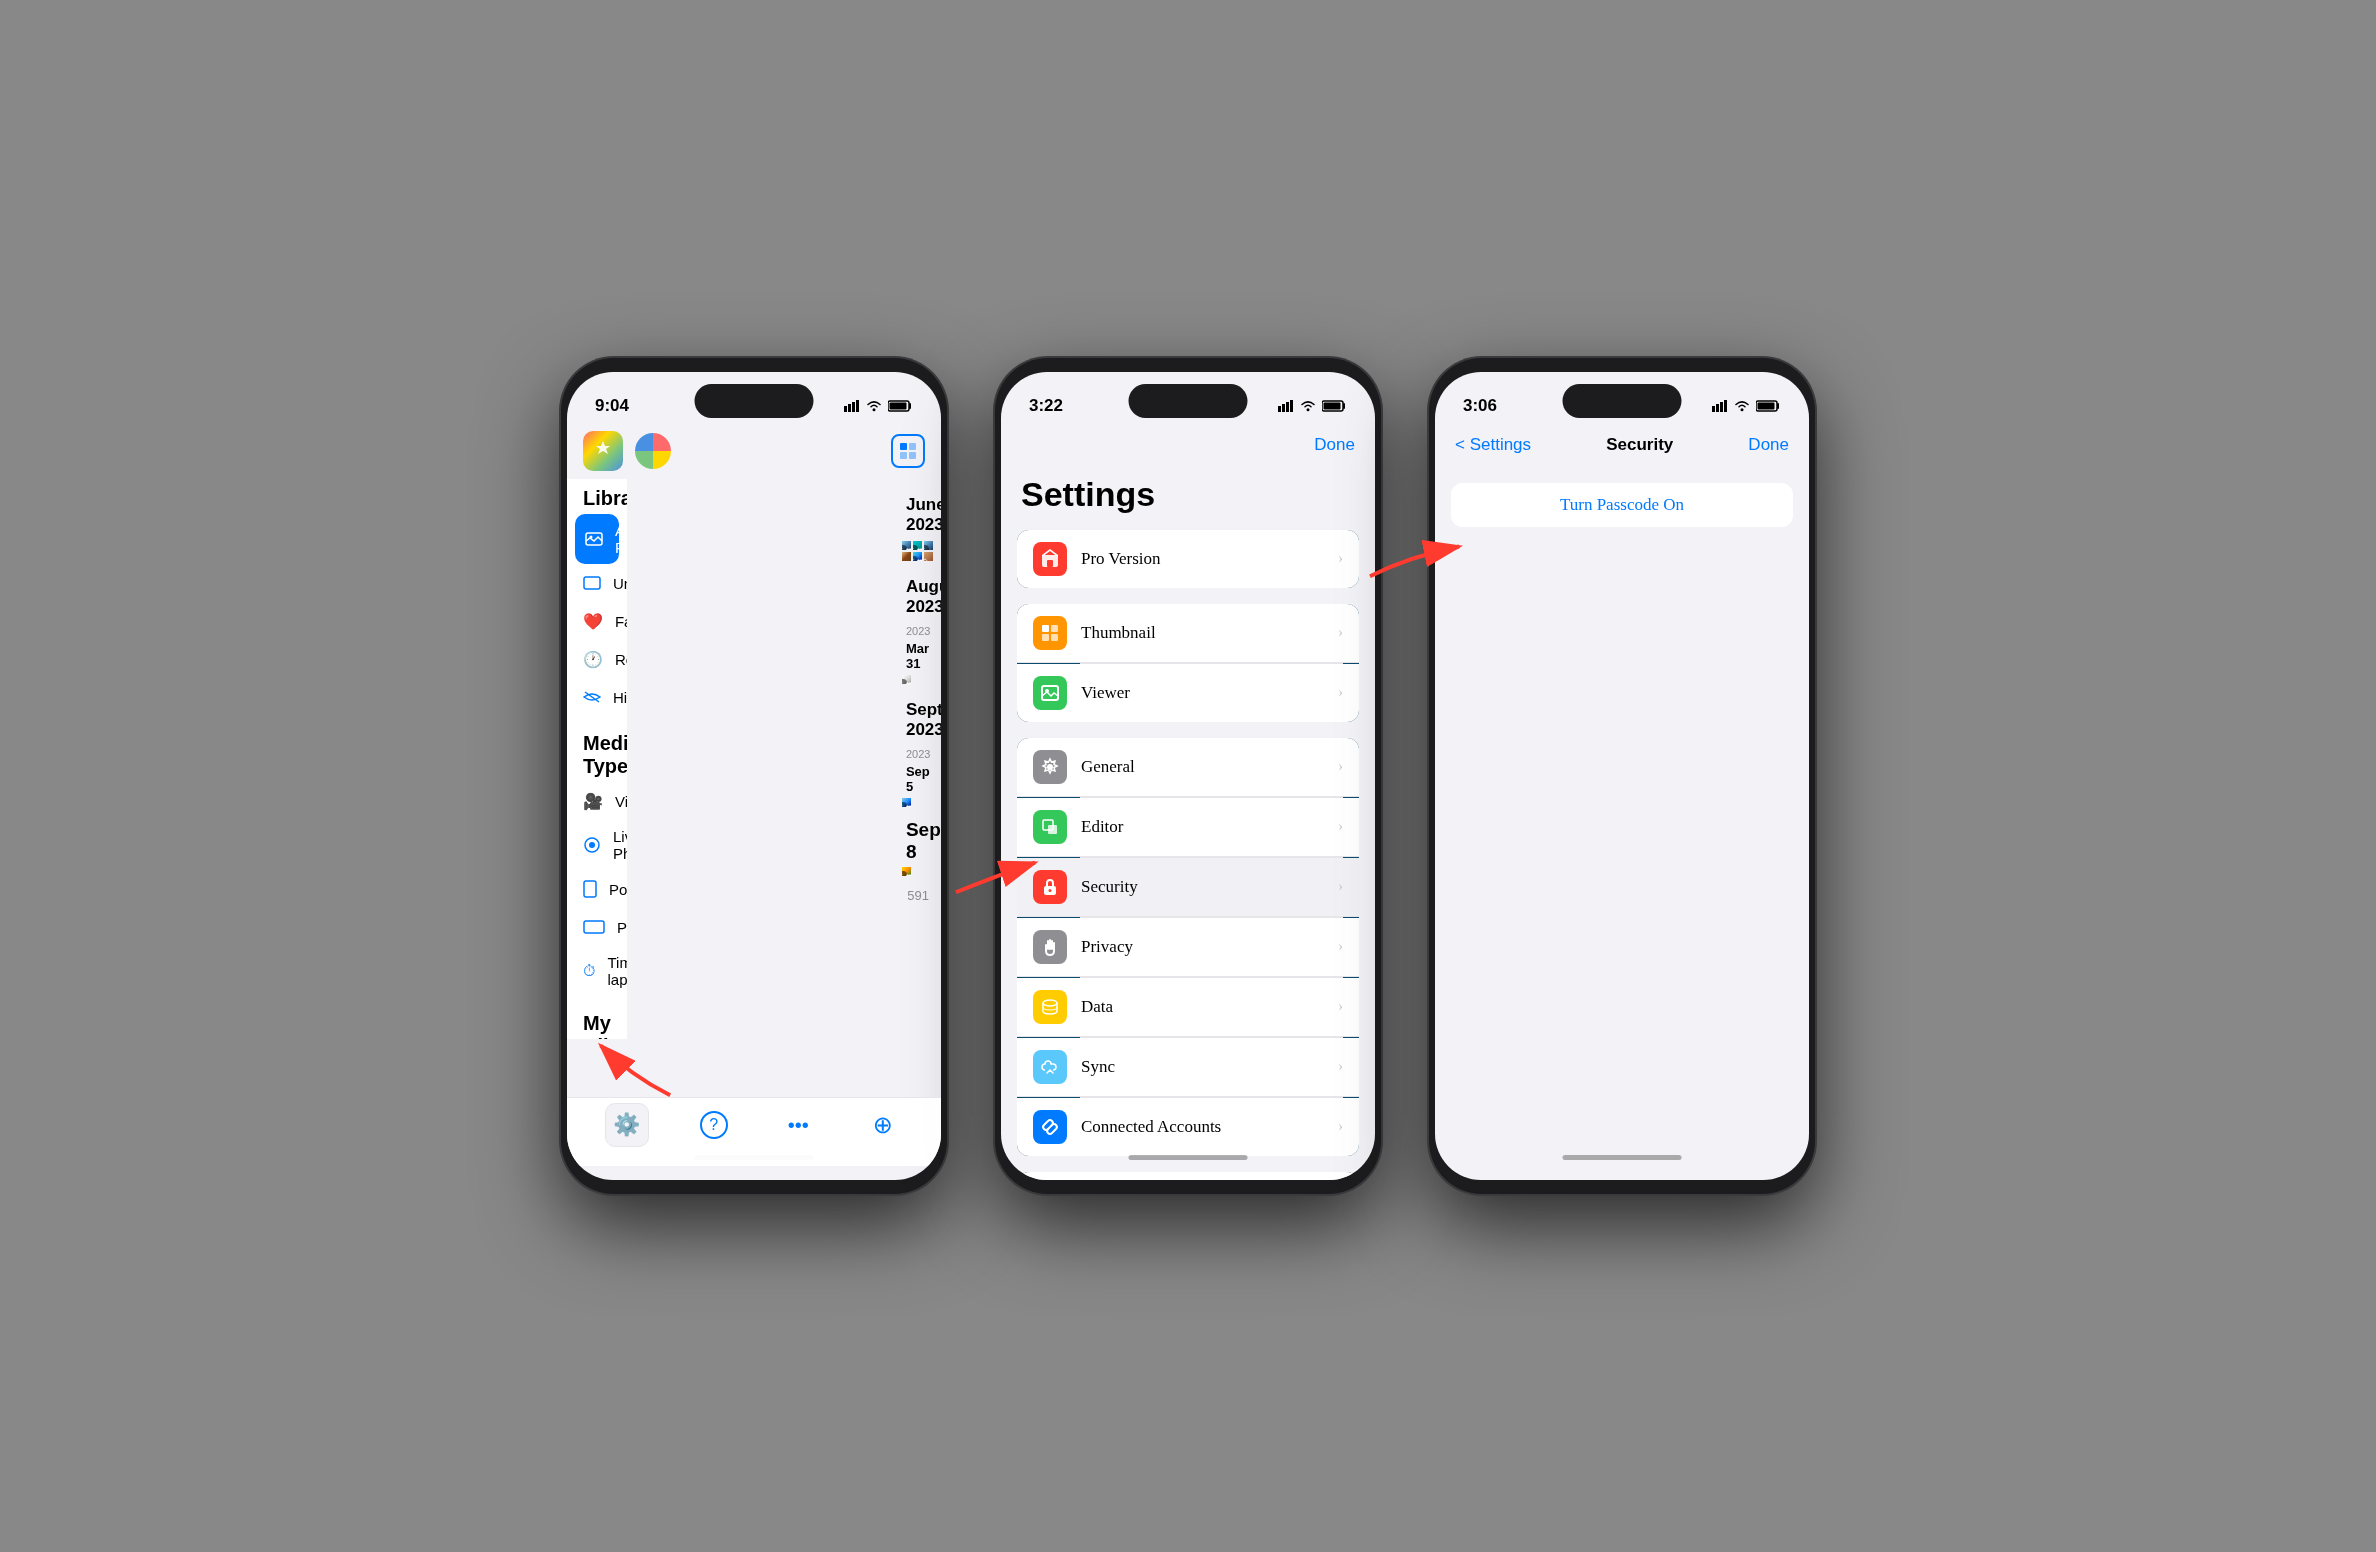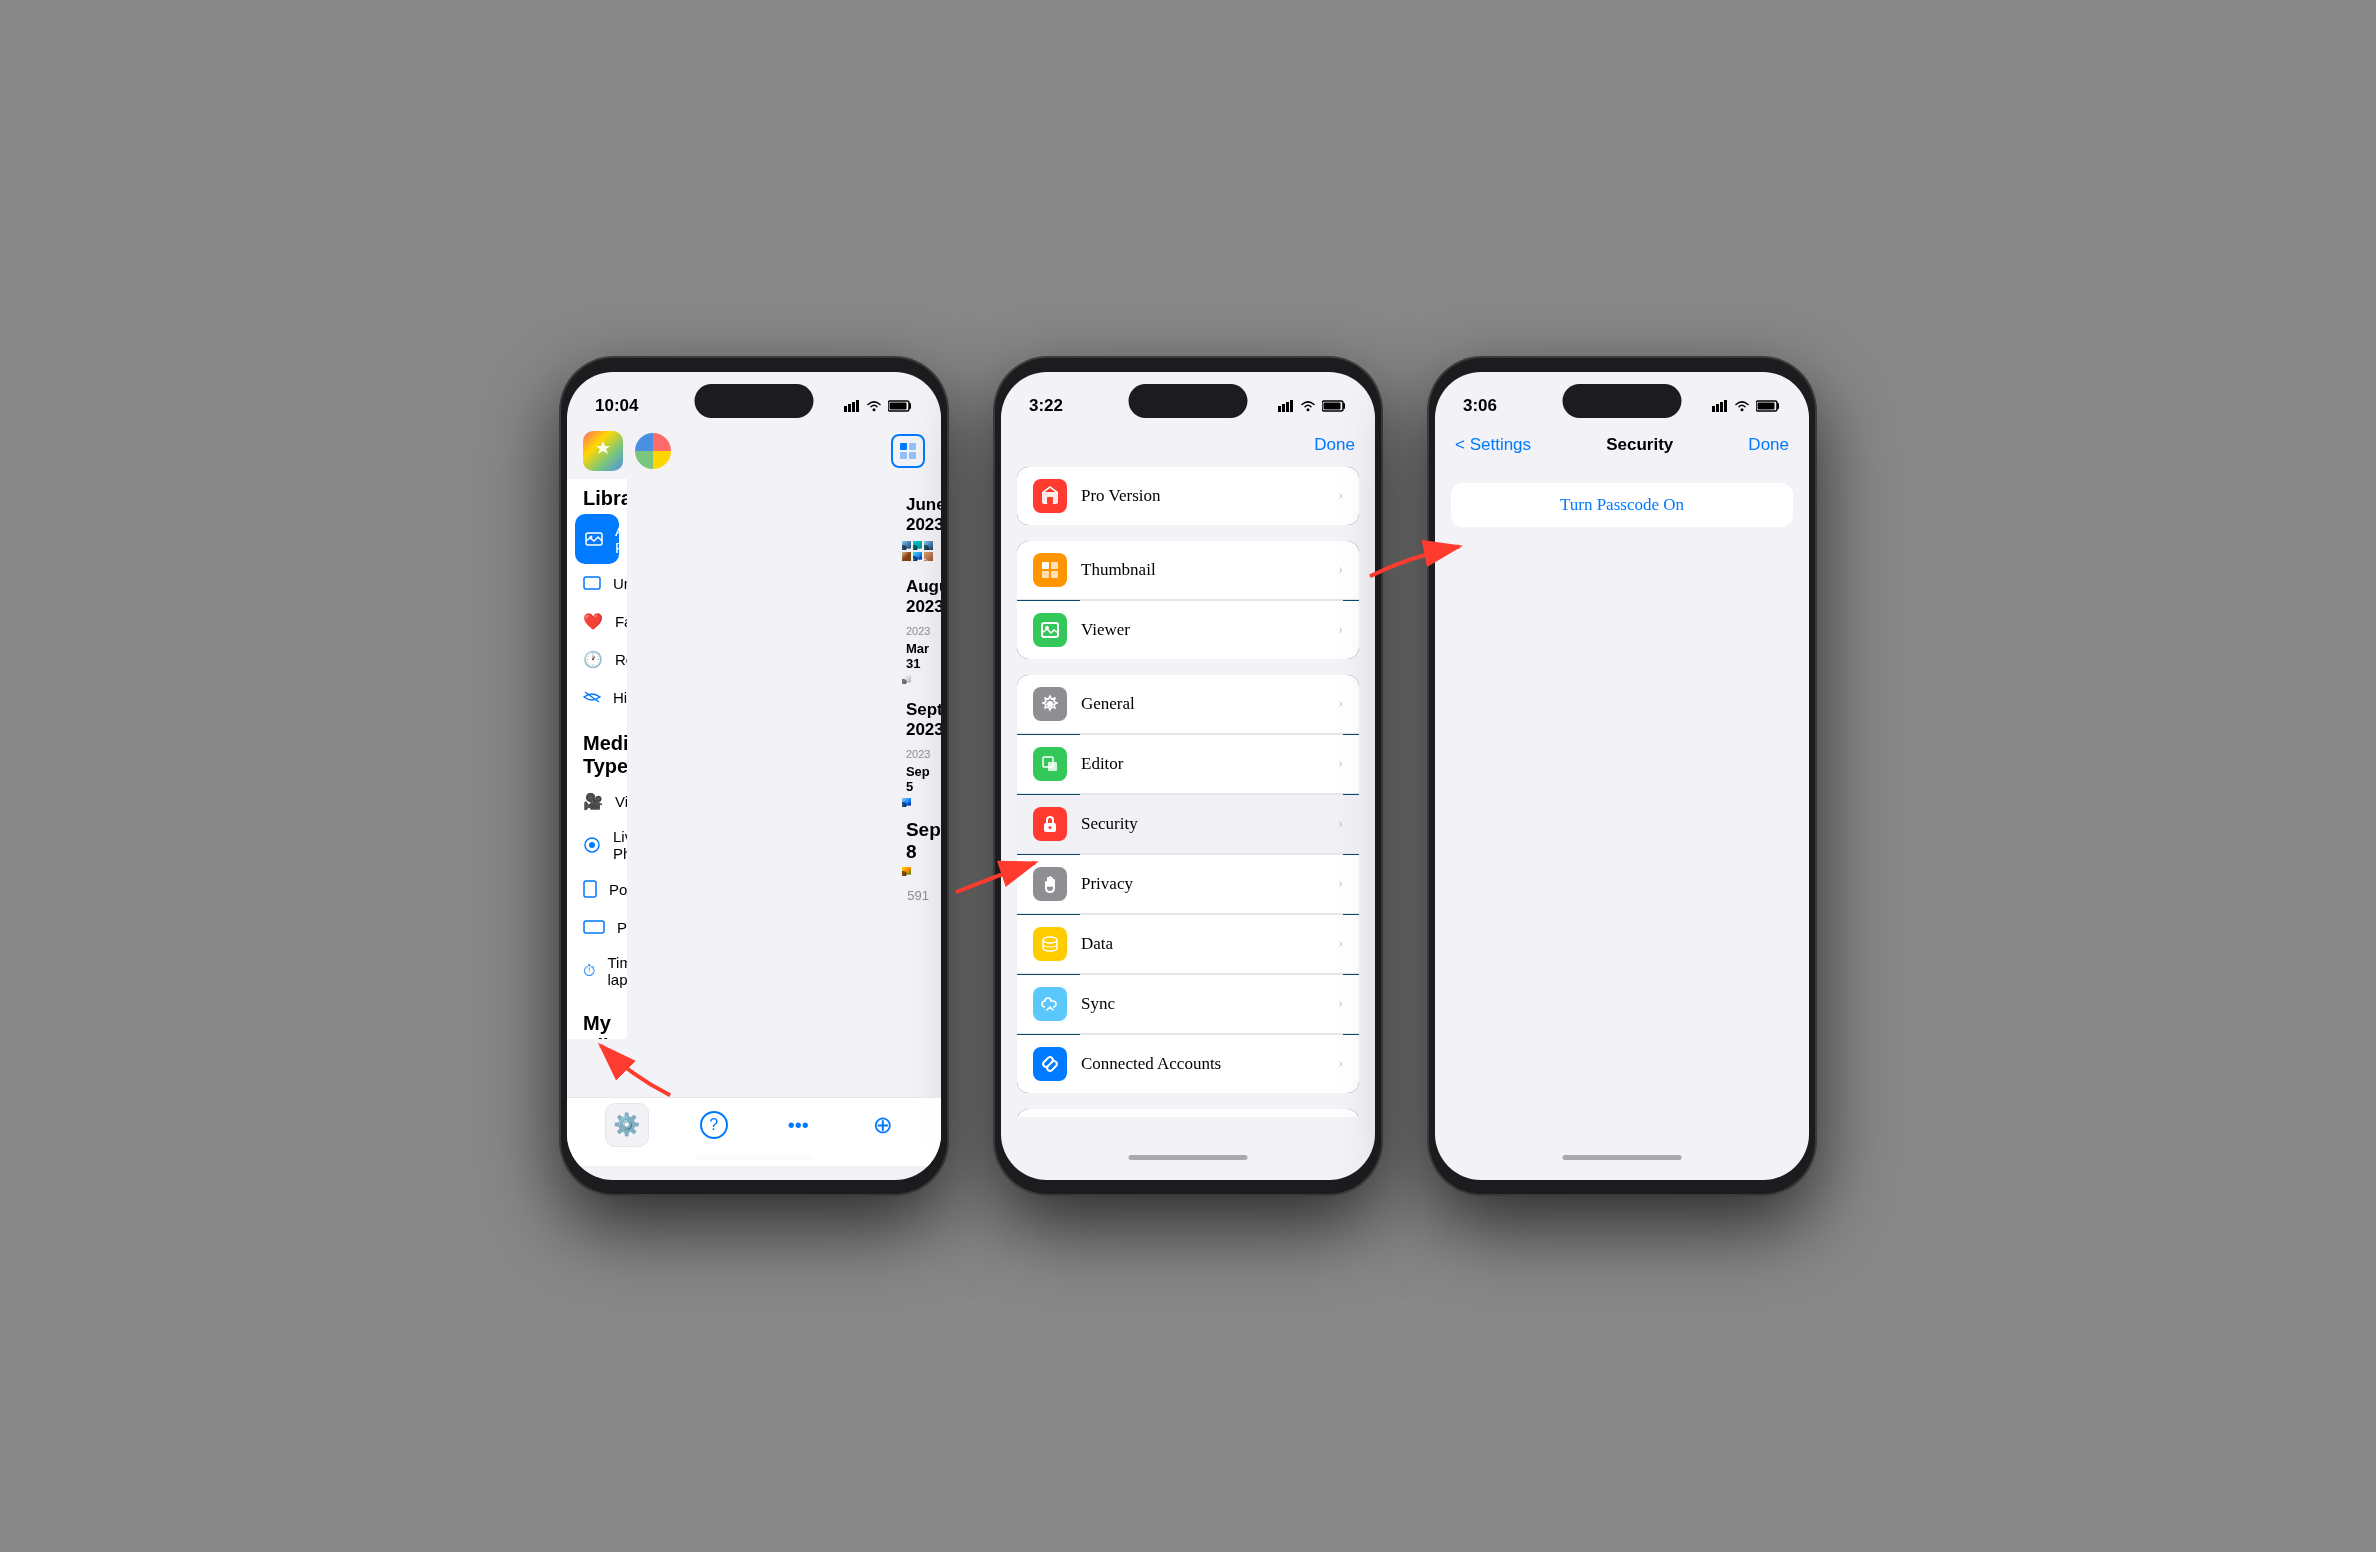--- a/index.html
+++ b/index.html
@@ -342,21 +342,21 @@
 <body>
 
 <div class="phones-wrapper">
 
   <div class="phone-wrapper">
     <div class="phone">
       <div class="phone-screen phone1-screen">
         <div class="dynamic-island"></div>
 
         <div class="status-bar">
-          <span class="status-time">10:04</span>
+          <span class="status-time">9:04</span>
           <div class="status-icons">
             <svg width="16" height="12" viewBox="0 0 16 12">
                 <rect x="0" y="6" width="3" height="6" fill="#000"></rect>
                 <rect x="4" y="4" width="3" height="8" fill="#000"></rect>
                 <rect x="8" y="2" width="3" height="10" fill="#000"></rect>
                 <rect x="12" y="0" width="3" height="12" fill="#000"></rect>
               </svg>
             <svg width="16" height="12" viewBox="0 0 20 16">
                 <path d="M10 12 Q10 12 10 12" stroke="#000" stroke-width="2.5" fill="none"></path>
                 <path d="M6 9 Q10 5 14 9" stroke="#000" stroke-width="2" fill="none" stroke-linecap="round"></path>
@@ -595,20 +595,21 @@
               </svg>
           </div>
         </div>
 
         <div class="nav-header">
           <span></span>
           <span></span>
           <span class="nav-done">Done</span>
         </div>
 
+        <div class="settings-title">Settings</div>
 
         <div style="overflow-y:auto; height: calc(100% - 158px);">
 
           <div class="settings-group">
             <div class="settings-row">
               <div class="settings-icon icon-red">
                 <svg width="20" height="20" viewBox="0 0 20 20">
                   <rect x="2" y="6" width="16" height="12" rx="2" fill="white" opacity="0.9"></rect>
                   <path d="M10 2 L18 8 L18 6 L10 0 L2 6 L2 8 Z" fill="white"></path>
                   <rect x="7" y="11" width="6" height="7" rx="1" fill="#ff3b30"></rect>

